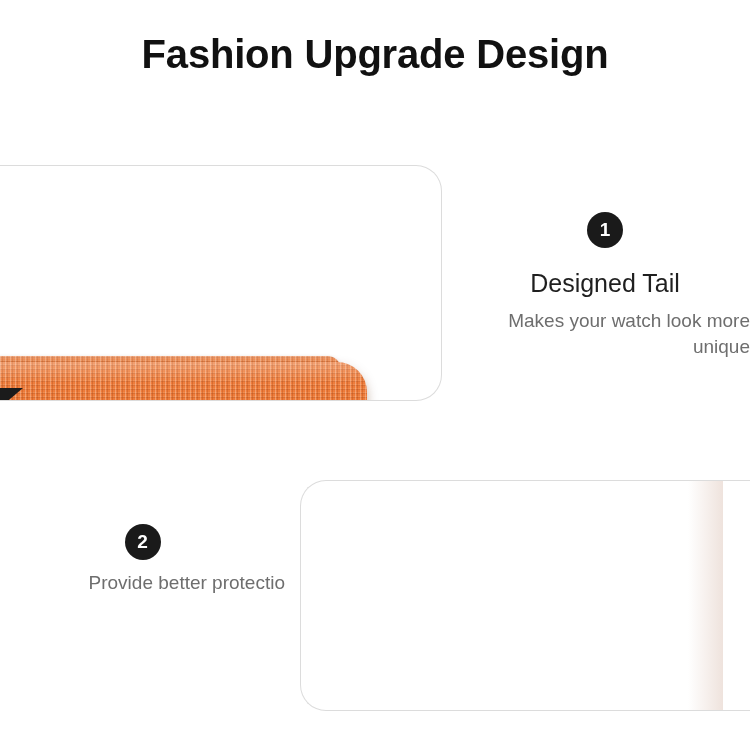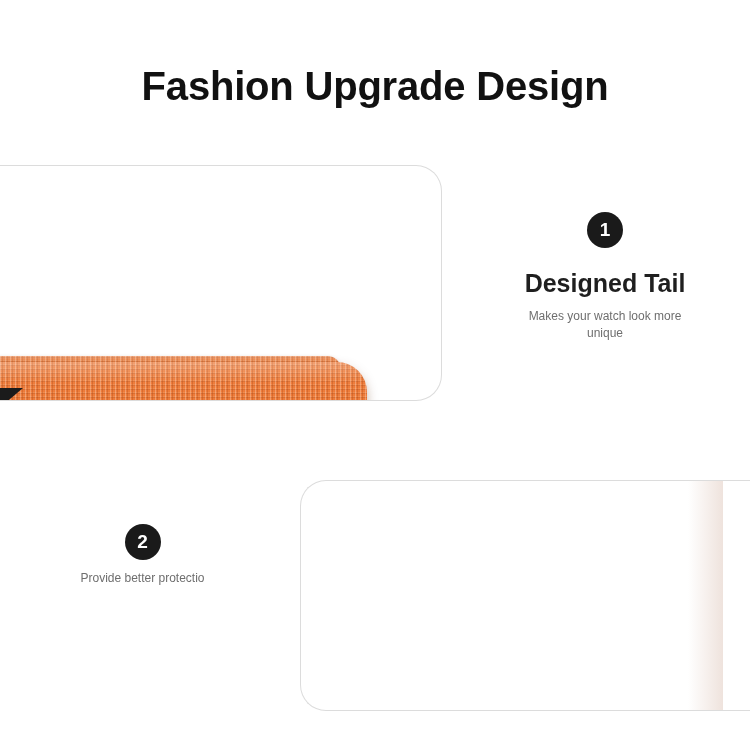--- a/index.html
+++ b/index.html
@@ -20,21 +20,20 @@
   .page-title {
     position: absolute;
     left: 0;
     top: 32px;
     width: 750px;
     text-align: center;
     font-size: 40px;
     font-weight: bold;
     color: #111111;
     letter-spacing: -0.2px;
-    margin-top: 32px;
   }
 
   
   .photo-panel {
     position: absolute;
     background: #ffffff;
     border: 1px solid #dcdcdc;
     box-sizing: border-box;
     overflow: hidden;
   }
@@ -152,28 +151,29 @@
     font-size: 19px;
     font-weight: bold;
     line-height: 36px;
     margin: 0 auto;
     text-align: center;
   }
   .callout-heading {
     margin-top: 20px;
     font-size: 25px;
     color: #1f1f1f;
-    font-weight: bold;
+    font-weight: normal;
     line-height: 1.2;
   }
   .callout-body {
     margin-top: 10px;
-    font-size: 12px;
+    font-size: 19px;
     color: #6e6e6e;
     line-height: 1.38;
+    text-align: right;
   }
 </style>
 </head>
 <body>
 
 <div class="page-title">Fashion Upgrade Design</div>
 
 <div class="photo-panel photo-panel-top">
 
   <div class="webbing strap-under"></div>

